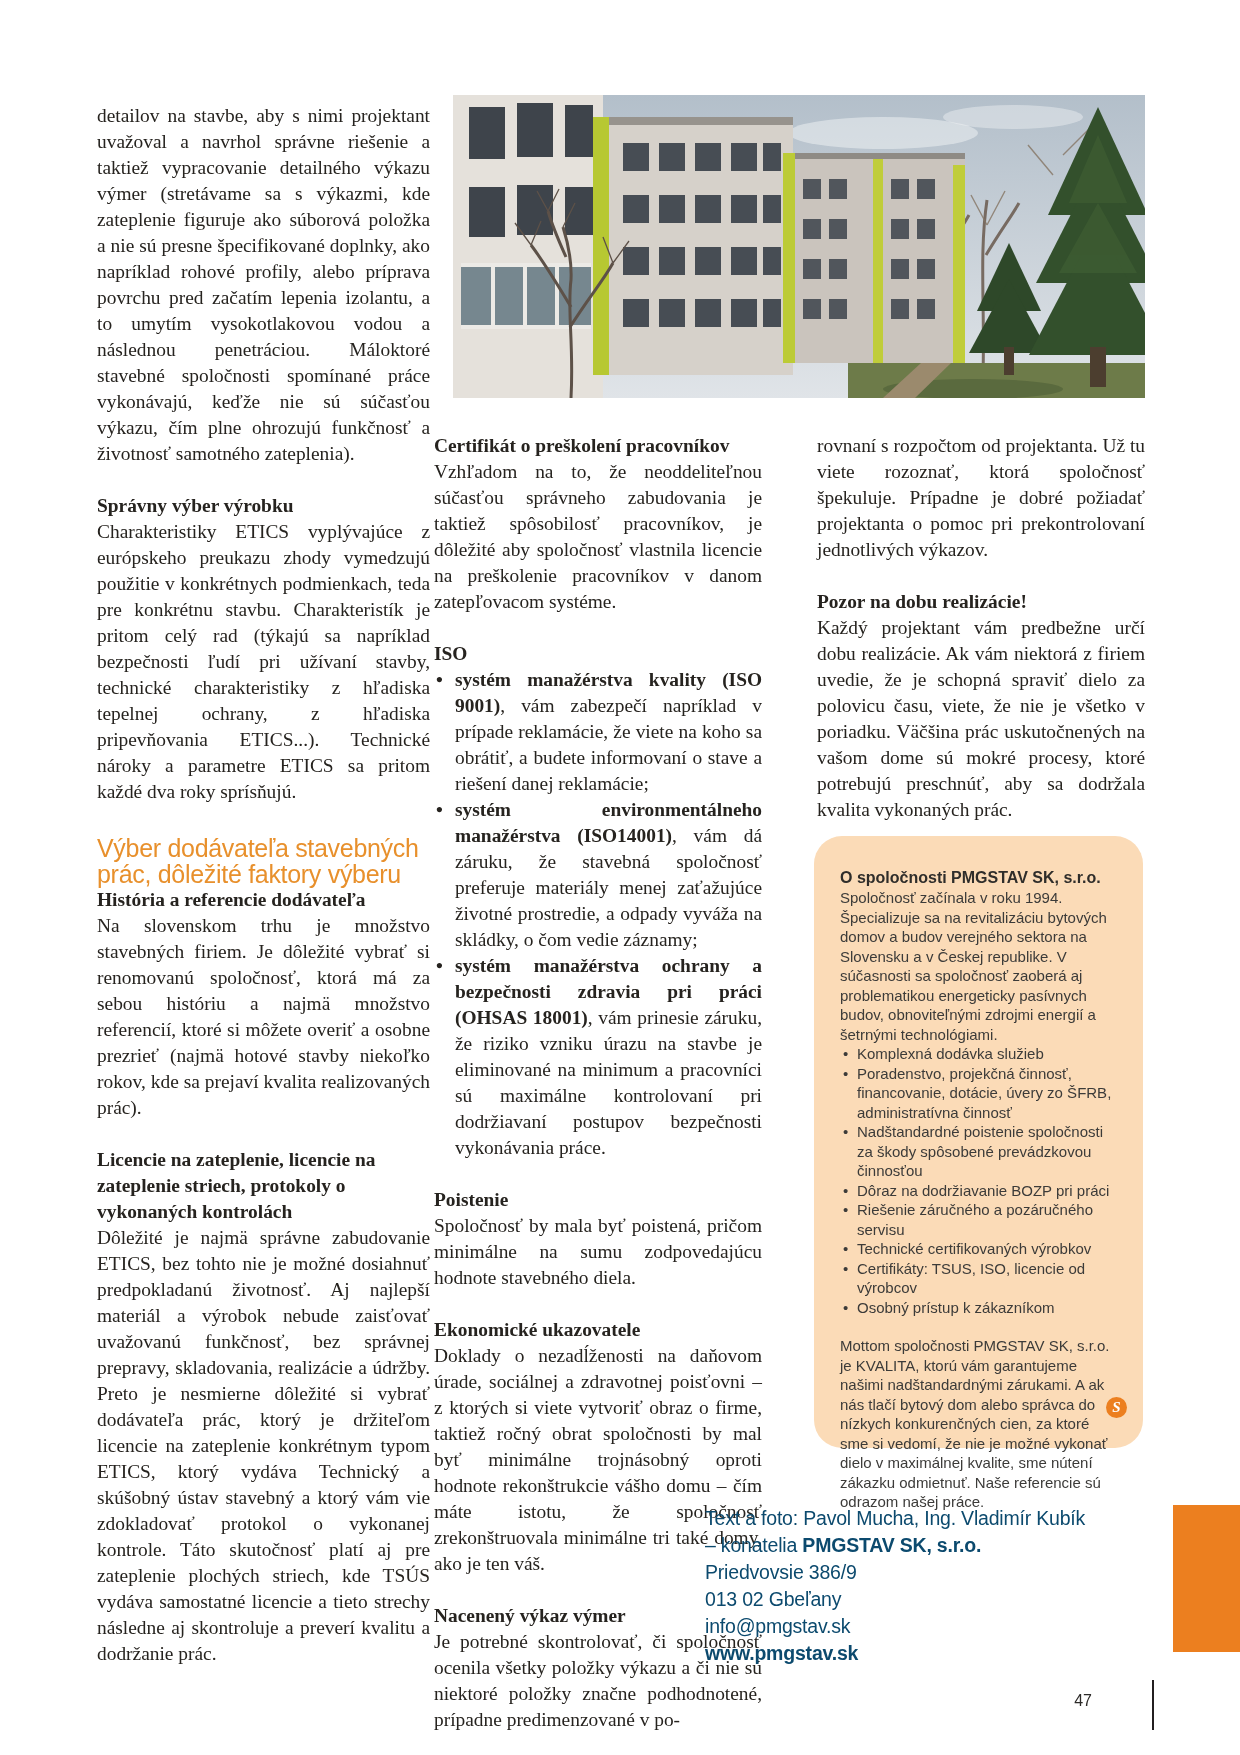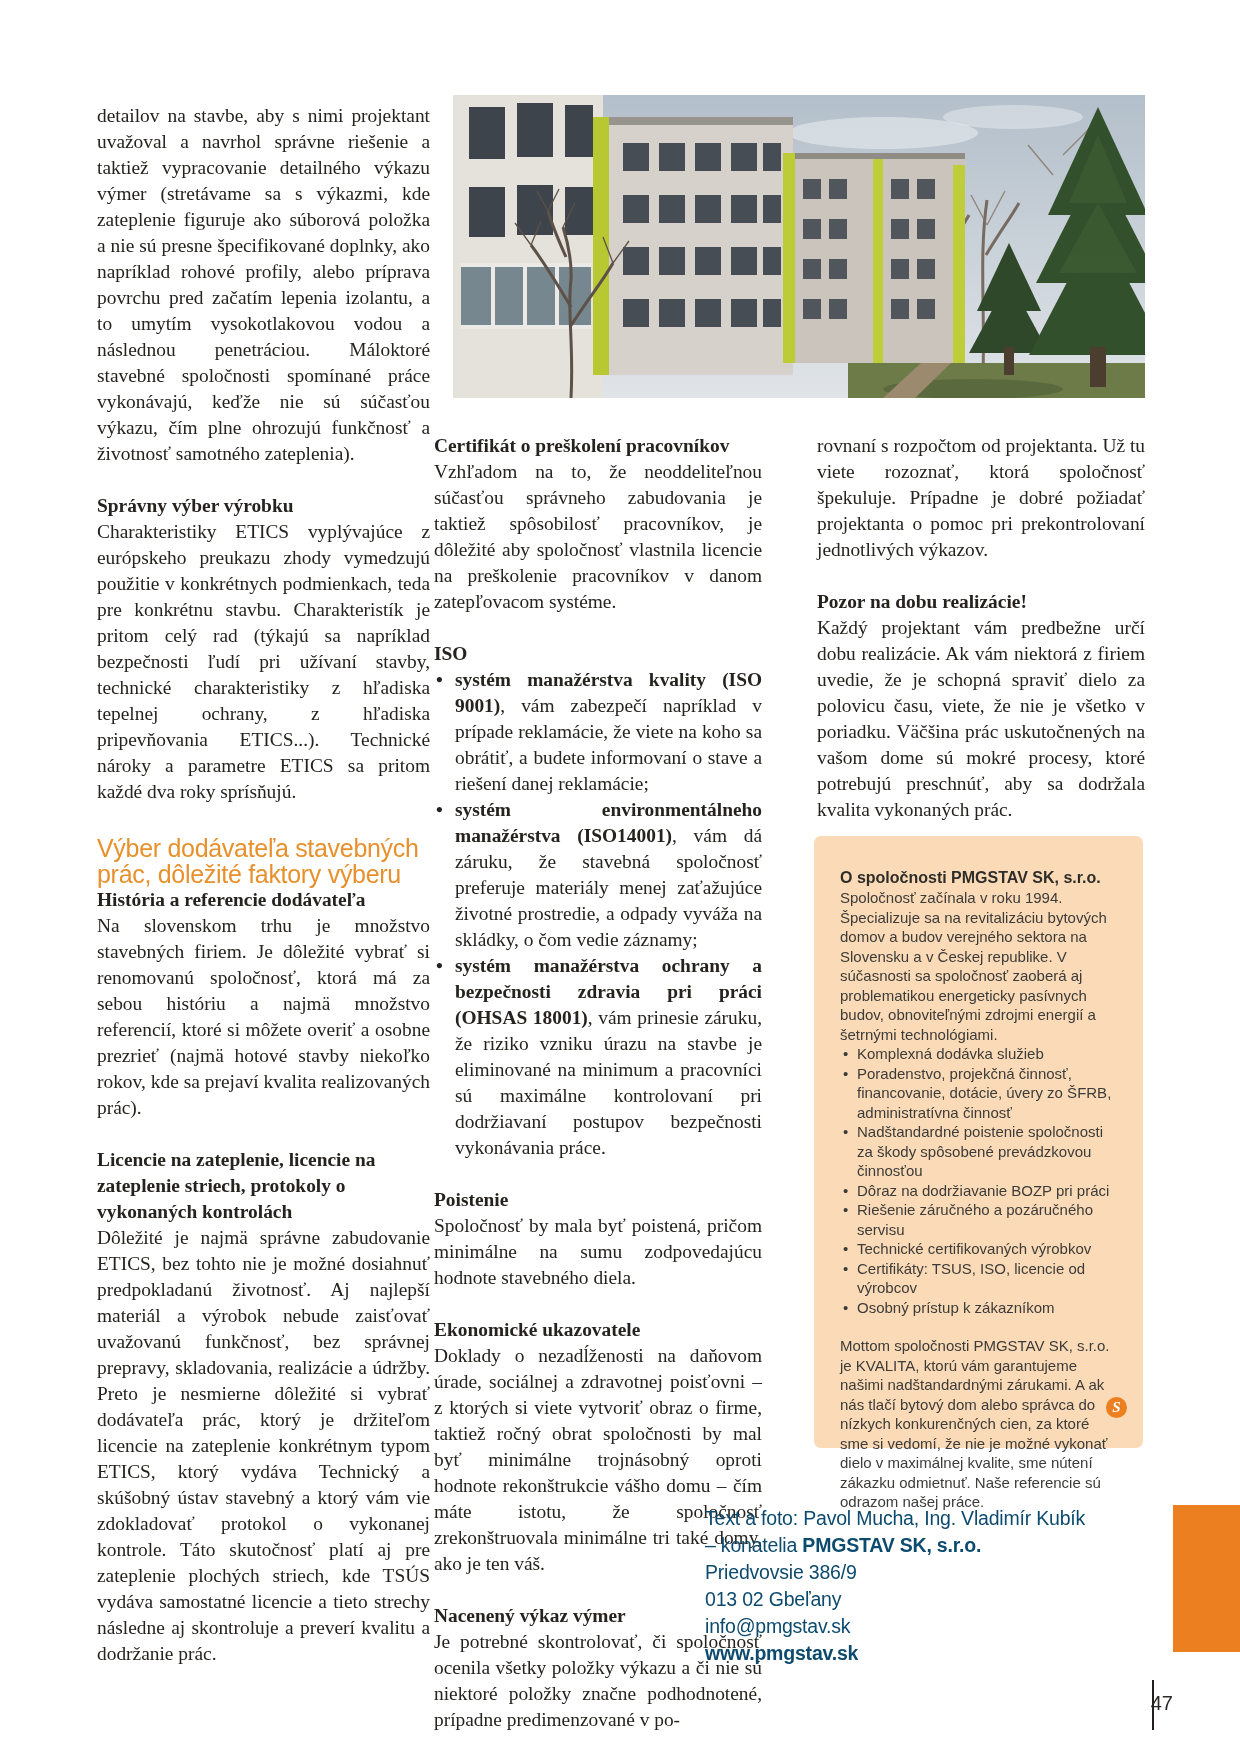--- a/index.html
+++ b/index.html
@@ -27,21 +27,21 @@
   .iso-item::before { content:"\2022"; position:absolute; left:2px; top:0; font-weight:bold; }
   .b { font-weight:bold; }
 
   
   .photo { position:absolute; left:453px; top:95px; width:692px; height:303px; overflow:hidden; }
   .photo svg { display:block; }
 
   
   .info-box {
     position:absolute; left:814px; top:836px; width:329px; height:612px;
-    background:#fbdbb7; border-radius:7px; box-sizing:border-box;
+    background:#fbdbb7; border-radius:28px; box-sizing:border-box;
     padding:32px 24px 0 26px;
     font-family:"Liberation Sans", sans-serif; color:#3c3b39;
     font-size:15px; line-height:19.5px; text-align:left;
   }
   .box-title { font-weight:bold; color:#2f2d2a; font-size:16px; line-height:20px; }
   .box-item { position:relative; padding-left:17px; }
   .box-item::before { content:"\2022"; position:absolute; left:3px; top:0; }
   .motto { margin-top:19px; }
   .s-badge {
     position:absolute; right:16px; bottom:30px; width:21px; height:21px;
@@ -55,22 +55,22 @@
     position:absolute; right:95px; top:1505px; width:440px; 
     font-family:"Liberation Sans", sans-serif; font-size:19.5px; line-height:27px;
     color:#0c4a6e; letter-spacing:-0.2px;
   }
 
   
   .orange-bar { position:absolute; left:1173px; top:1505px; width:67px; height:147px; background:#ec7f1f; }
 
   
   .folio {
-    position:absolute; left:1053px; top:1692px; width:120px; text-align:right;
-    font-family:"Liberation Sans", sans-serif; font-size:20px; color:#2c2a28;
+    position:absolute; left:972px; top:1692px; width:120px; text-align:right;
+    font-family:"Liberation Sans", sans-serif; font-size:16px; color:#2c2a28;
   }
   .folio-rule { position:absolute; left:1152px; top:1680px; width:2px; height:50px; background:#231f20; }
 </style>
 </head>
 <body>
 
 <div class="page">
 
   <div class="photo">
     <svg viewBox="0 0 692 303" width="692" height="303" aria-hidden="true">

